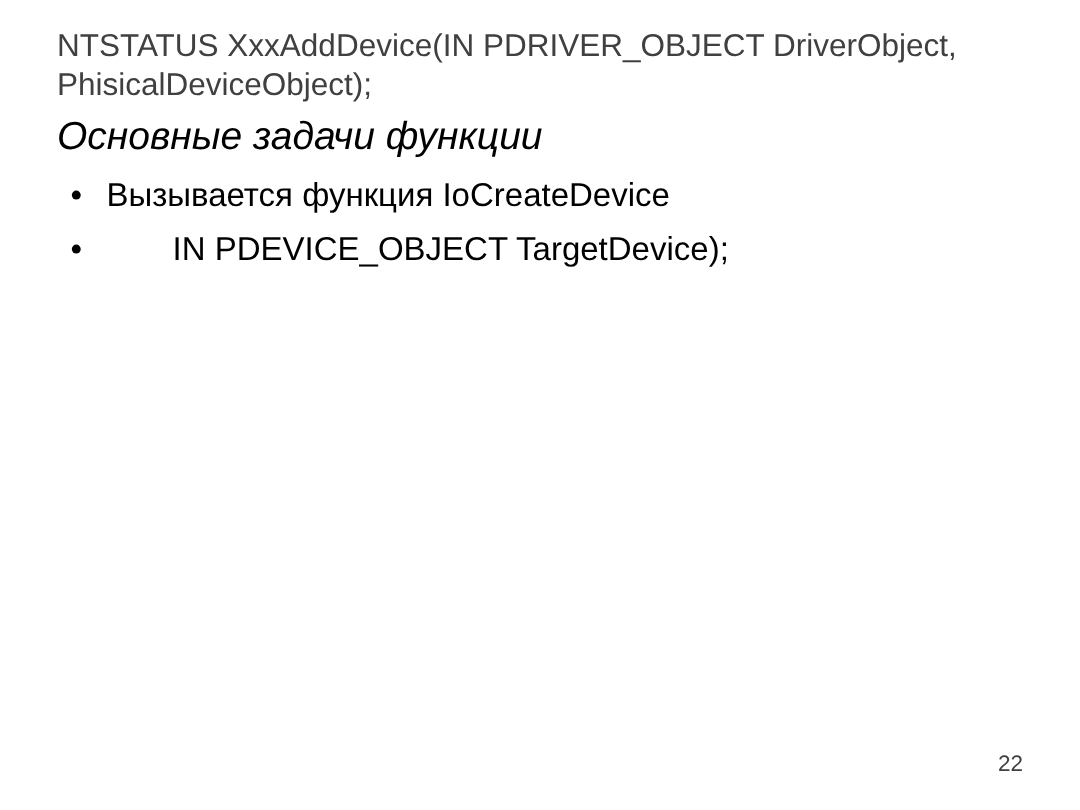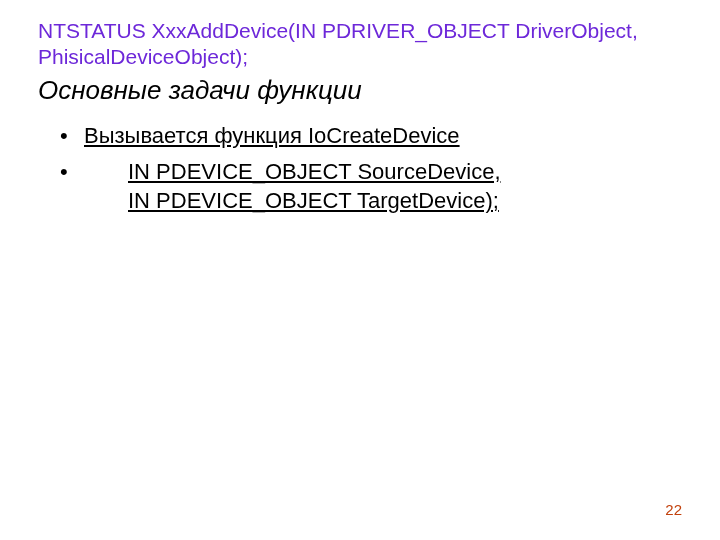--- a/index.html
+++ b/index.html
@@ -14,37 +14,36 @@
   .slide {
     box-sizing: border-box;
     width: 720px;
     height: 540px;
     padding: 18px 38px 20px 38px;
     position: relative;
   }
   .sig {
     font-size: 21px;
     line-height: 1.25;
-    color: #6d28d9;
+    color: #404040;
     margin-bottom: 4px;
   }
   .sig .line1 { display: block; }
   .sig .line2 { display: block; padding-left: 248px; }
   .sig .line3 { display: block; }
   .heading {
     font-size: 26px;
     line-height: 1.2;
     margin: 2px 0 10px 0;
     font-style: italic;
   }
   ul.tasks {
-    margin: 16px;
+    margin: 3px;
     padding: 0 0 0 26px;
     list-style: none;
-    text-decoration: underline;
   }
   ul.tasks > li {
     position: relative;
     font-size: 22px;
     line-height: 1.3;
     margin-bottom: 8px;
     padding-left: 4px;
   }
   ul.tasks > li::before {
     content: "•";
@@ -59,37 +58,36 @@
   }
   .indent {
     display: block;
     padding-left: 44px;
   }
   .pagenum {
     position: absolute;
     right: 38px;
     bottom: 22px;
     font-size: 15px;
-    color: #c2410c;
+    color: #404040;
   }
 </style>
 </head>
 <body>
 
 <div class="slide">
 
   <div class="sig">
     <span class="line1">NTSTATUS XxxAddDevice(IN PDRIVER_OBJECT DriverObject,</span>
     <span class="line3">PhisicalDeviceObject);</span>
   </div>
 
   <div class="heading">Основные задачи функции</div>
 
   <ul class="tasks">
     <li>Вызывается функция IoCreateDevice</li>
     <li>
-      <span class="indent">IN PDEVICE_OBJECT SourceDevice,</span>
       <span class="indent">IN PDEVICE_OBJECT TargetDevice);</span>
     </li>
   </ul>
 
   <div class="pagenum">22</div>
 </div>
 
 </body></html>

